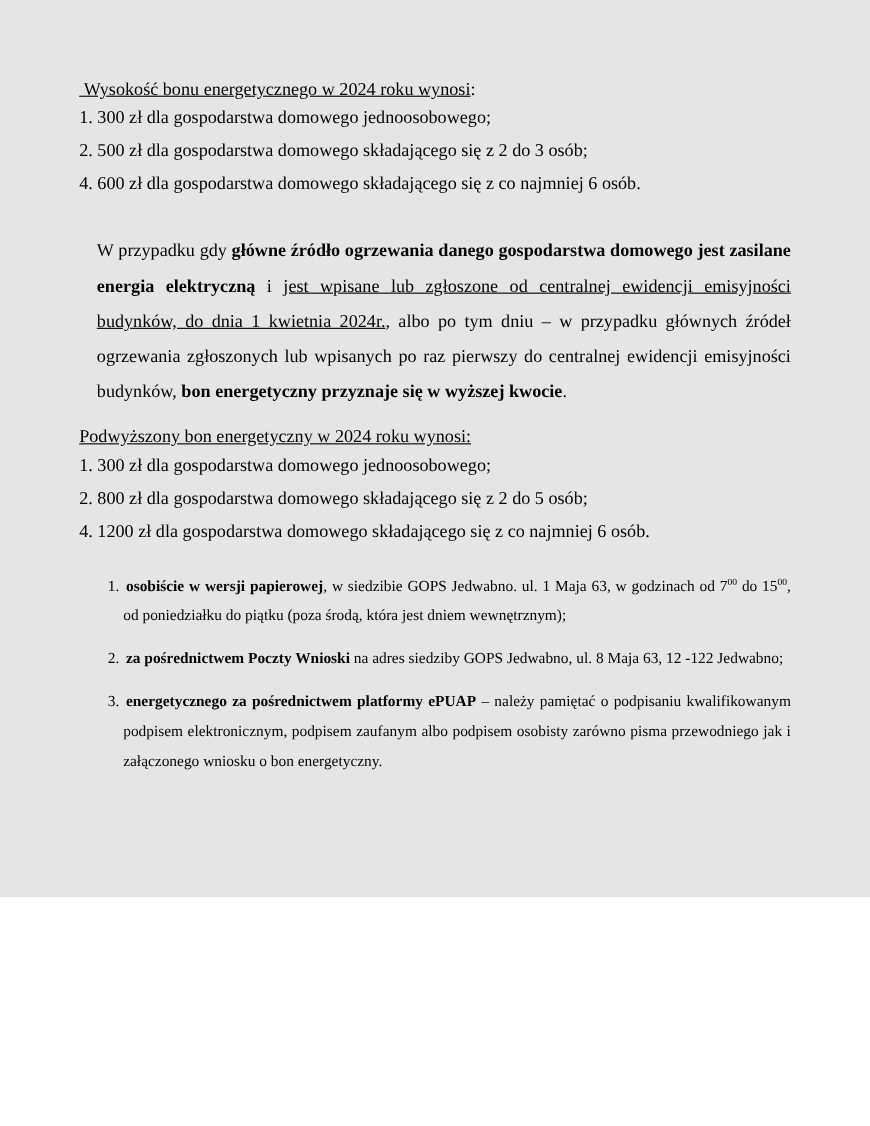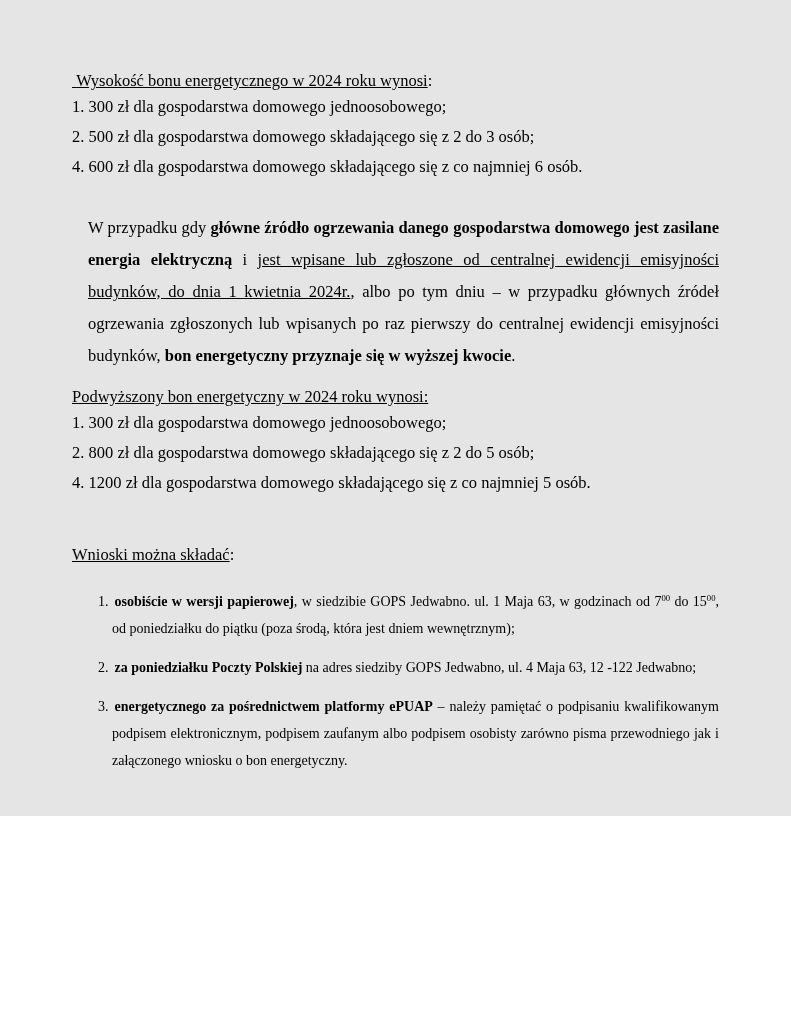--- a/index.html
+++ b/index.html
@@ -77,24 +77,23 @@
     <div class="plain-item">4. 600 zł dla gospodarstwa domowego składającego się z co najmniej 6 osób.</div>
   </div>
 
   <p class="para"><span class="run-normal">W przypadku gdy </span><span class="run-bold">główne źródło ogrzewania danego gospodarstwa domowego jest zasilane energia elektryczną</span><span class="run-normal"> i </span><span class="run-underline">jest wpisane lub zgłoszone od centralnej ewidencji emisyjności budynków, do dnia 1 kwietnia 2024r.</span><span class="run-normal">, albo po tym dniu – w przypadku głównych źródeł ogrzewania zgłoszonych lub wpisanych po raz pierwszy do centralnej ewidencji emisyjności budynków, </span><span class="run-bold">bon energetyczny przyznaje się w wyższej kwocie</span><span class="run-normal">.</span></p>
 
   <div class="heading h2-gap"><span class="u">Podwyższony bon energetyczny w 2024 roku wynosi:</span><span></span></div>
 
   <div class="plain-list">
     <div class="plain-item">1. 300 zł dla gospodarstwa domowego jednoosobowego;</div>
     <div class="plain-item">2. 800 zł dla gospodarstwa domowego składającego się z 2 do 5 osób;</div>
-    <div class="plain-item">4. 1200 zł dla gospodarstwa domowego składającego się z co najmniej 5 osób.</div>
+    <div class="plain-item">4. 1200 zł dla gospodarstwa domowego składającego się z co najmniej 6 osób.</div>
   </div>
 
-  <div class="heading h3-gap"><span class="u">Wnioski można składać</span><span>:</span></div>
 
   <div class="sublist">
     <div class="sub-item"><span class="marker">1.</span><span><span class="run-bold">osobiście w wersji papierowej</span><span class="run-normal">, w siedzibie GOPS Jedwabno. ul. 1 Maja 63, w godzinach od 7</span><span class="run-sup">00</span><span class="run-normal"> do 15</span><span class="run-sup">00</span><span class="run-normal">, od poniedziałku do piątku (poza środą, która jest dniem wewnętrznym);</span></span></div>
-    <div class="sub-item"><span class="marker">2.</span><span><span class="run-bold">za poniedziałku Poczty Polskiej</span><span class="run-normal"> na adres siedziby GOPS Jedwabno, ul. 4 Maja 63, 12 -122 Jedwabno;</span></span></div>
+    <div class="sub-item"><span class="marker">2.</span><span><span class="run-bold">za pośrednictwem Poczty Wnioski</span><span class="run-normal"> na adres siedziby GOPS Jedwabno, ul. 8 Maja 63, 12 -122 Jedwabno;</span></span></div>
     <div class="sub-item"><span class="marker">3.</span><span><span class="run-bold">energetycznego za pośrednictwem platformy ePUAP</span><span class="run-normal"> – należy pamiętać o podpisaniu kwalifikowanym podpisem elektronicznym, podpisem zaufanym albo podpisem osobisty zarówno pisma przewodniego jak i załączonego wniosku o bon energetyczny.</span></span></div>
   </div>
 
 </div>
 
 </body></html>

